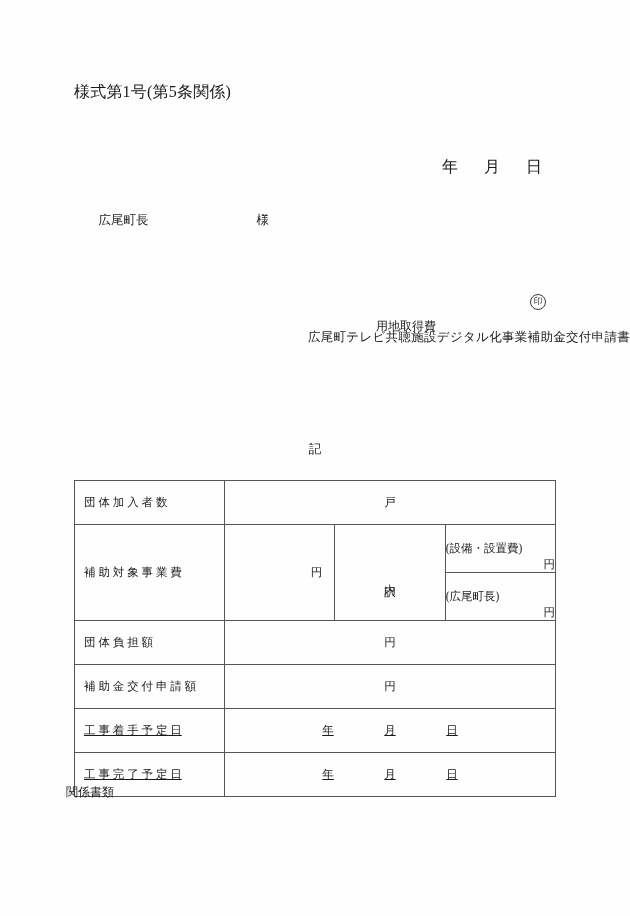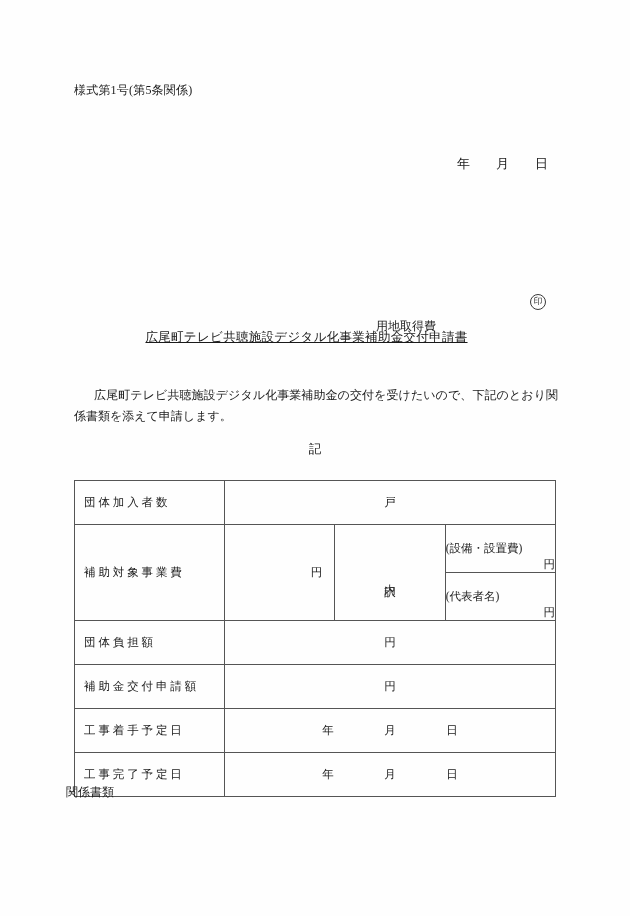--- a/index.html
+++ b/index.html
@@ -22,28 +22,28 @@
     background: #fefefe;
   }
 
   
   .abs { position: absolute; white-space: pre; }
 
   
   .form-no {
     left: 74px;
     top: 82px;
-    font-size: 12px;
+    font-size: 16px;
     letter-spacing: 0.2px;
   }
 
   .date-line {
-    left: 444px;
+    left: 426px;
     top: 139px;
-    font-size: 13px;
+    font-size: 16px;
   }
   .date-line .gap { display: inline-block; width: 26px; }
 
   .addressee {
     left: 86px;
     top: 197px;
     font-size: 12.5px;
   }
   .addressee .sama { display: inline-block; margin-left: 108px; }
 
@@ -63,26 +63,25 @@
     border: 1px solid #3a3a3a;
     border-radius: 50%;
     font-size: 9px;
     line-height: 13px;
     text-align: center;
     color: #3a3a3a;
   }
 
   .doc-title {
     left: 0;
-    right: 17px;
+    right: 0;
     top: 329px;
-    text-align: center;
+    text-align: right;
     font-size: 12.5px;
     letter-spacing: 0.3px;
-    text-decoration: underline;
   }
 
   .body-para {
     left: 74px;
     top: 385px;
     width: 484px;
     font-size: 12px;
     line-height: 21px;
     white-space: normal;
     text-align: justify;
@@ -126,21 +125,21 @@
   }
   .val-center {
     text-align: center;
   }
   .val-yen-right {
     text-align: right;
     padding-right: 12px !important;
   }
   .r1 { height: 32px; }
   .r-amt { height: 32px; margin-left: 48px; }
-  .r-date { height: 32px; }
+  .r-date { height: 32px; text-decoration: underline; }
   .subrow { height: 38px; }
 
   .uchiwake {
     width: 28px;
     text-align: center;
     font-size: 11.5px;
   }
   .uchiwake .vtext {
     writing-mode: vertical-rl;
     text-orientation: upright;
@@ -193,31 +192,33 @@
 <body>
 
 <div class="page">
 
   <div class="abs form-no">様式第1号(第5条関係)</div>
 
   <div class="abs date-line">
     <span>年</span><span class="gap"></span><span>月</span><span class="gap"></span><span>日</span>
   </div>
 
+  <div class="abs addressee">
+    <span>広尾町長</span><span class="sama">様</span>
+  </div>
 
   <div class="abs applicant">
     <div class="row">
       <span>用地取得費</span>
       <span class="seal">印</span>
     </div>
   </div>
 
   <div class="abs doc-title">広尾町テレビ共聴施設デジタル化事業補助金交付申請書</div>
 
-  <div class="abs body-para"><span class="indent"></span><span>広尾町テレビ共聴施設デジタル化事業補助金の交付を受けたいので、下記のとおり関係書類を添えて申請します。</span></div>
 
   <div class="abs ki-mark">記</div>
 
   <table class="form-table">
     <tbody>
 
       <tr class="r1">
         <td class="lbl">
           <span>団 体 加 入 者 数</span>
         </td>
@@ -236,21 +237,21 @@
         <td class="uchiwake" rowspan="2">
           <span class="vtext">内訳</span>
         </td>
         <td class="sub-cell">
           <span class="cap">(設備・設置費)</span>
           <span class="unit">円</span>
         </td>
       </tr>
       <tr class="subrow">
         <td class="sub-cell">
-          <span class="cap">(代表者名)</span>
+          <span class="cap">(広尾町長)</span>
           <span class="unit">円</span>
         </td>
       </tr>
 
       <tr class="r-amt">
         <td class="lbl">
           <span>団 体 負 担 額</span>
         </td>
         <td class="val-center" colspan="3">
           <span>円</span>

